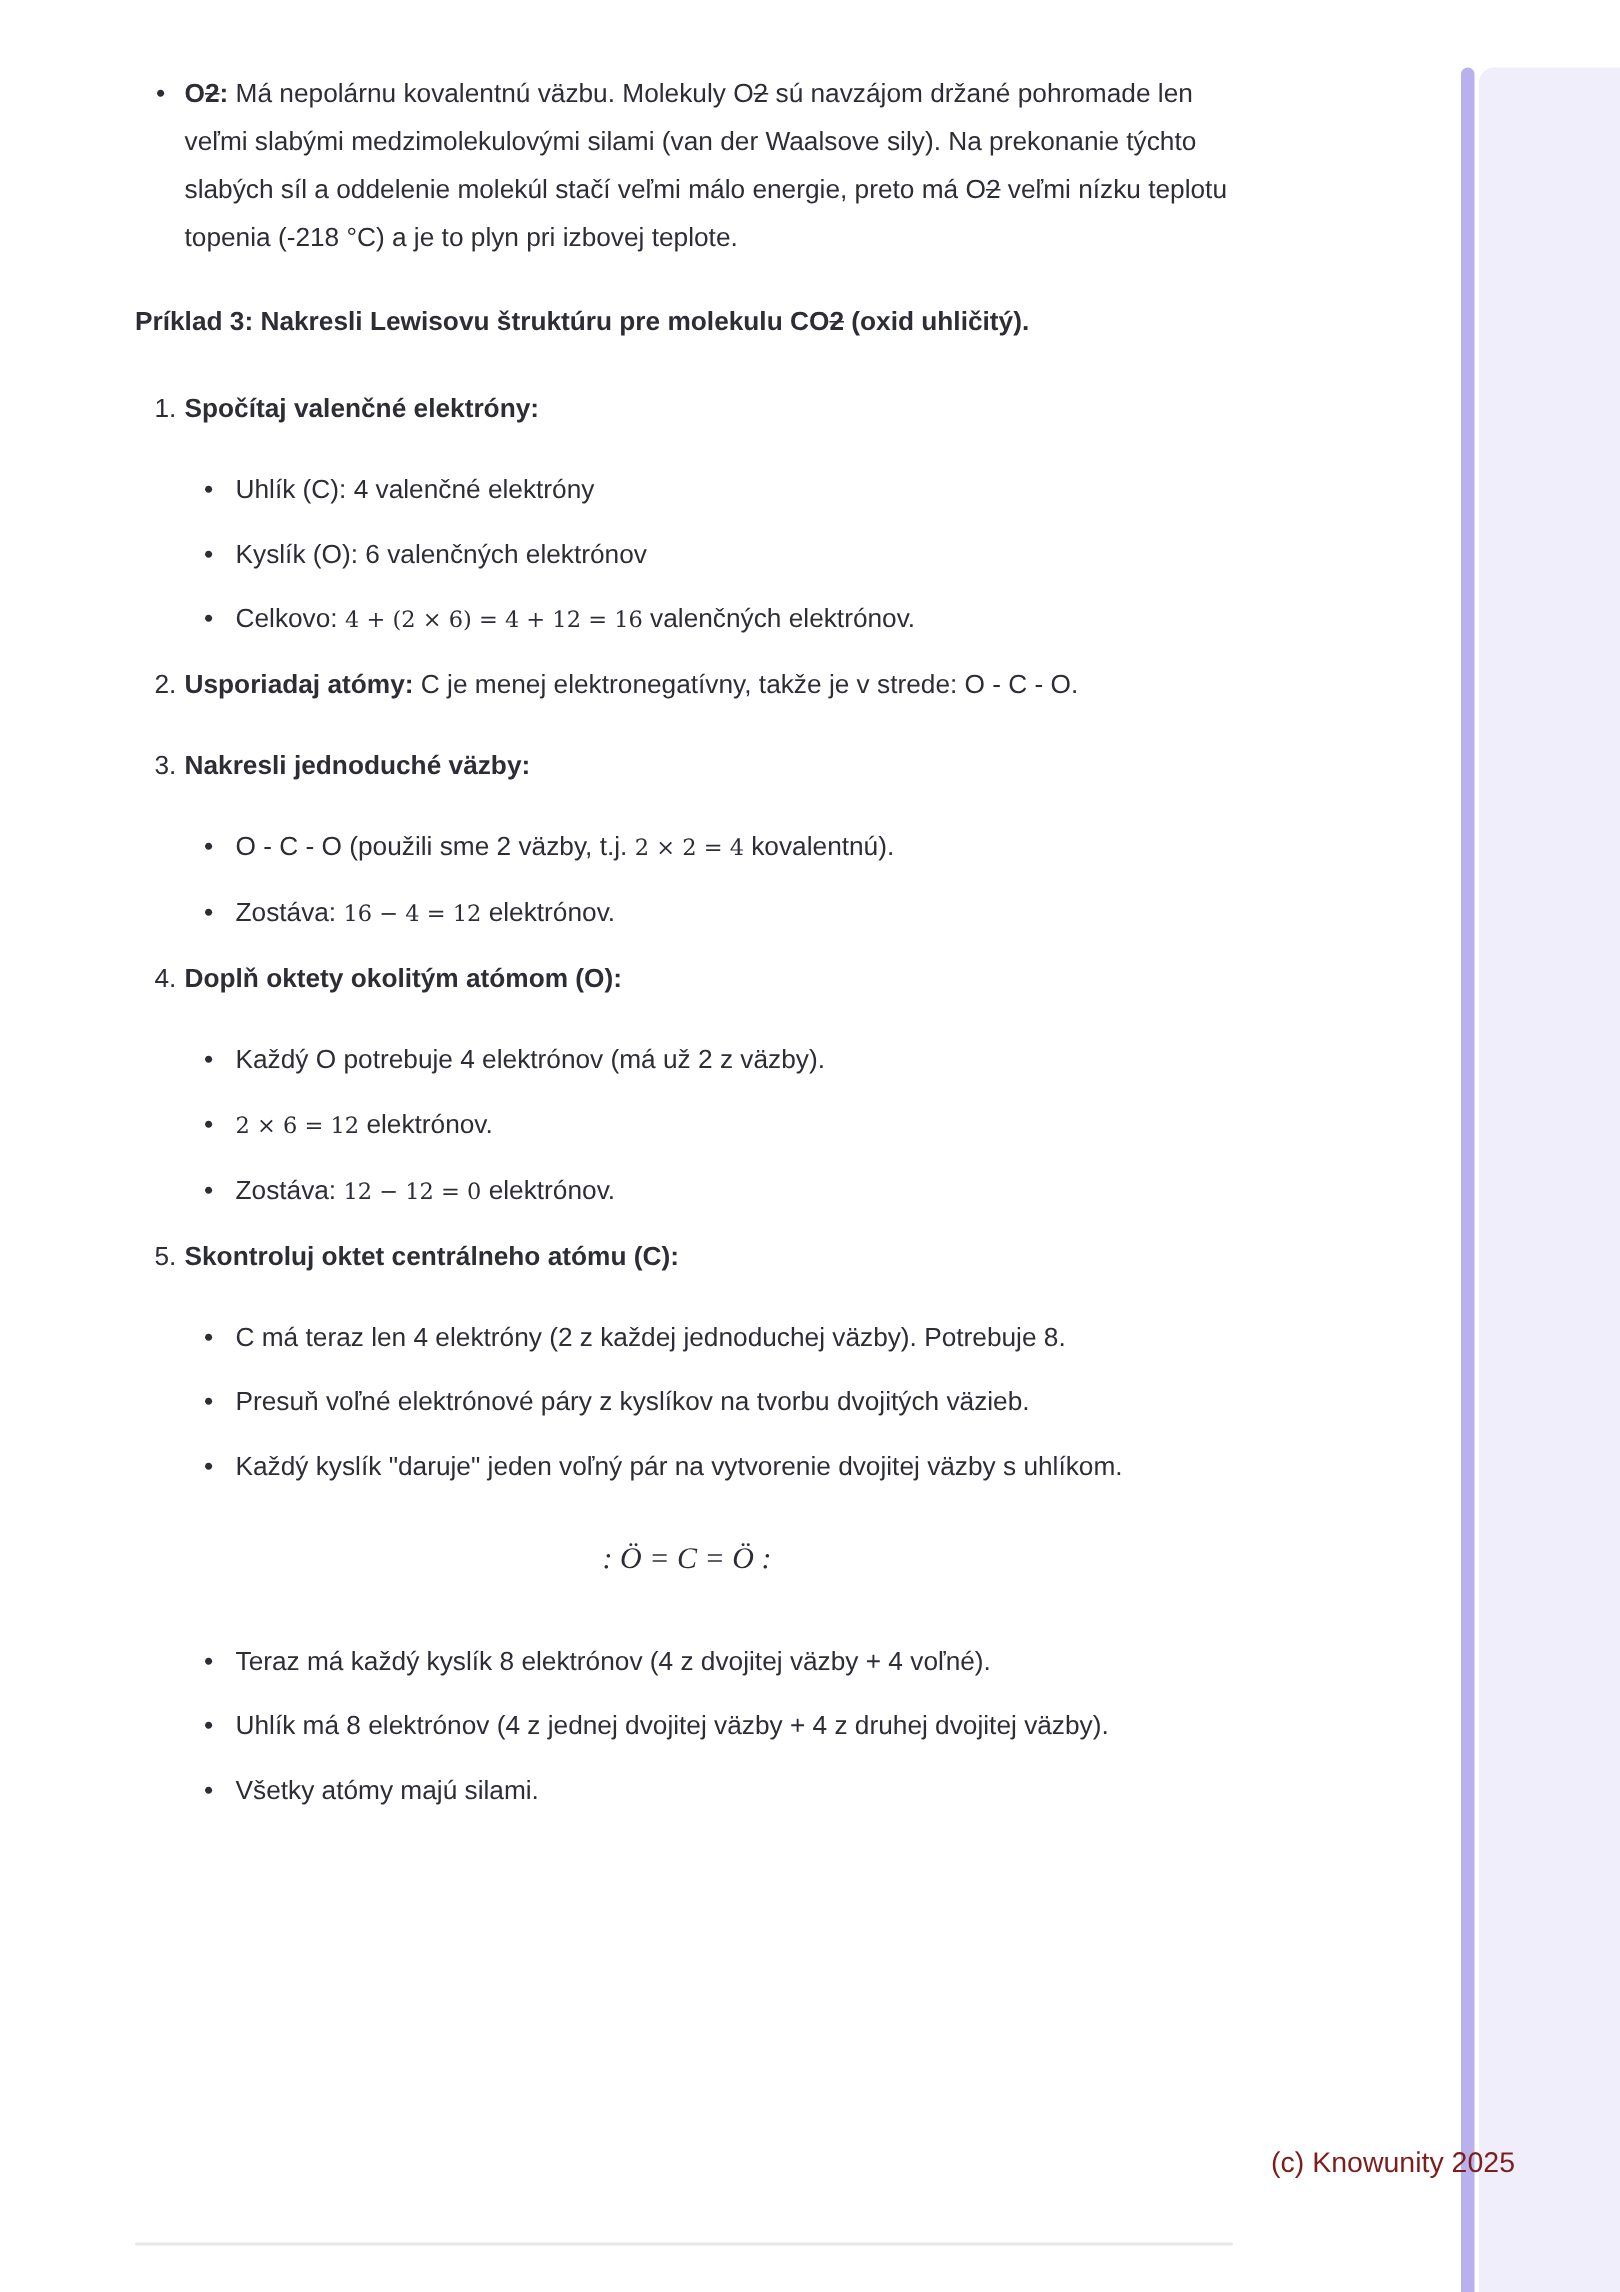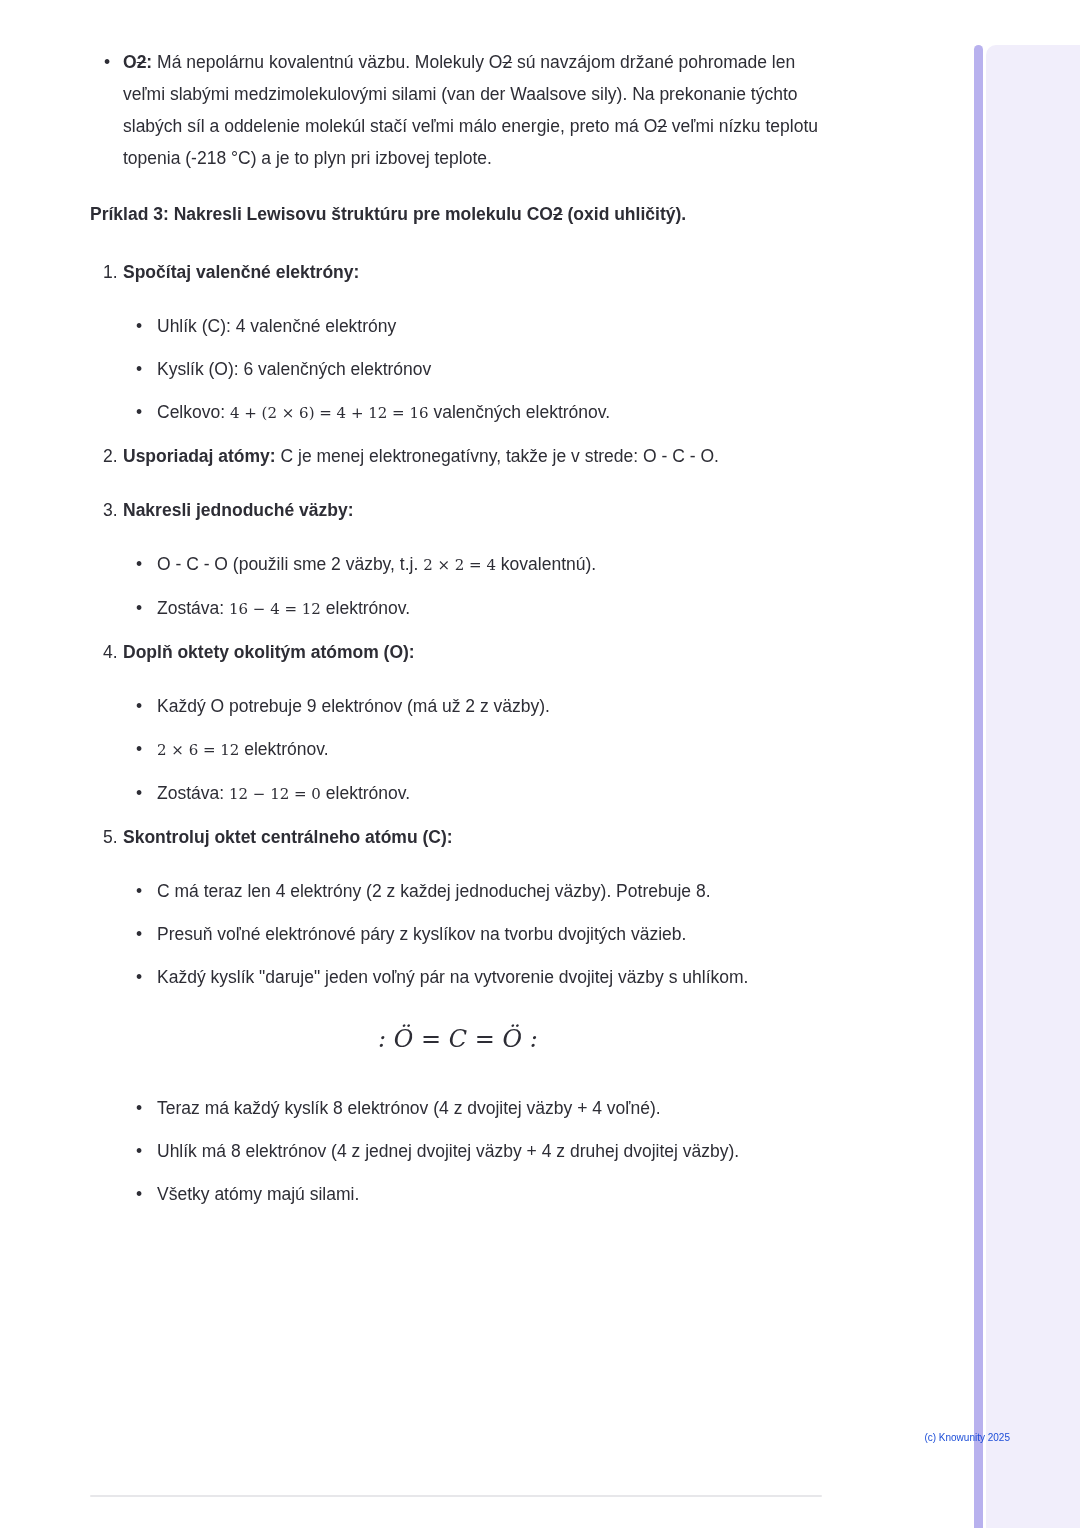--- a/index.html
+++ b/index.html
@@ -36,27 +36,27 @@
   .math {
     font-family: "DejaVu Serif", "Liberation Serif", serif;
     font-size: 15px;
   }
   .italic { font-style: italic; }
   .math-center {
     text-align: center;
     margin: 30px 0 36px 0;
     font-size: 20px;
   }
-  .math-center .math { font-size: 24px; }
+  .math-center .math { font-size: 20px; font-family: Liberation Serif, serif; }
   .watermark {
     position: absolute;
     top: 1432px;
     right: 70px;
-    font-size: 10px;
-    color: #1d4ed8;
+    font-size: 19px;
+    color: #7f1d1d;
     z-index: 3;
   }
   .bottom-divider {
     position: absolute;
     left: 90px;
     top: 1495px;
     width: 732px;
     height: 2px;
     background: #e7e7ea;
     border-radius: 1px;
@@ -121,21 +121,21 @@
       <div class="li l2">
         <span class="marker">•</span>
         <div class="li-text"><span class="seg">Zostáva: </span><span class="seg math">16 − 4 = 12</span><span class="seg"> elektrónov.</span></div>
       </div>
       <div class="li numbered l1">
         <span class="marker">4.</span>
         <div class="li-text"><span class="seg bold">Doplň oktety okolitým atómom (O):</span></div>
       </div>
       <div class="li l2">
         <span class="marker">•</span>
-        <div class="li-text"><span class="seg">Každý O potrebuje 9 elektrónov (má už 2 z väzby).</span></div>
+        <div class="li-text"><span class="seg">Každý O potrebuje 4 elektrónov (má už 2 z väzby).</span></div>
       </div>
       <div class="li l2">
         <span class="marker">•</span>
         <div class="li-text"><span class="seg math">2 × 6 = 12</span><span class="seg"> elektrónov.</span></div>
       </div>
       <div class="li l2">
         <span class="marker">•</span>
         <div class="li-text"><span class="seg">Zostáva: </span><span class="seg math">12 − 12 = 0</span><span class="seg"> elektrónov.</span></div>
       </div>
       <div class="li numbered l1">

